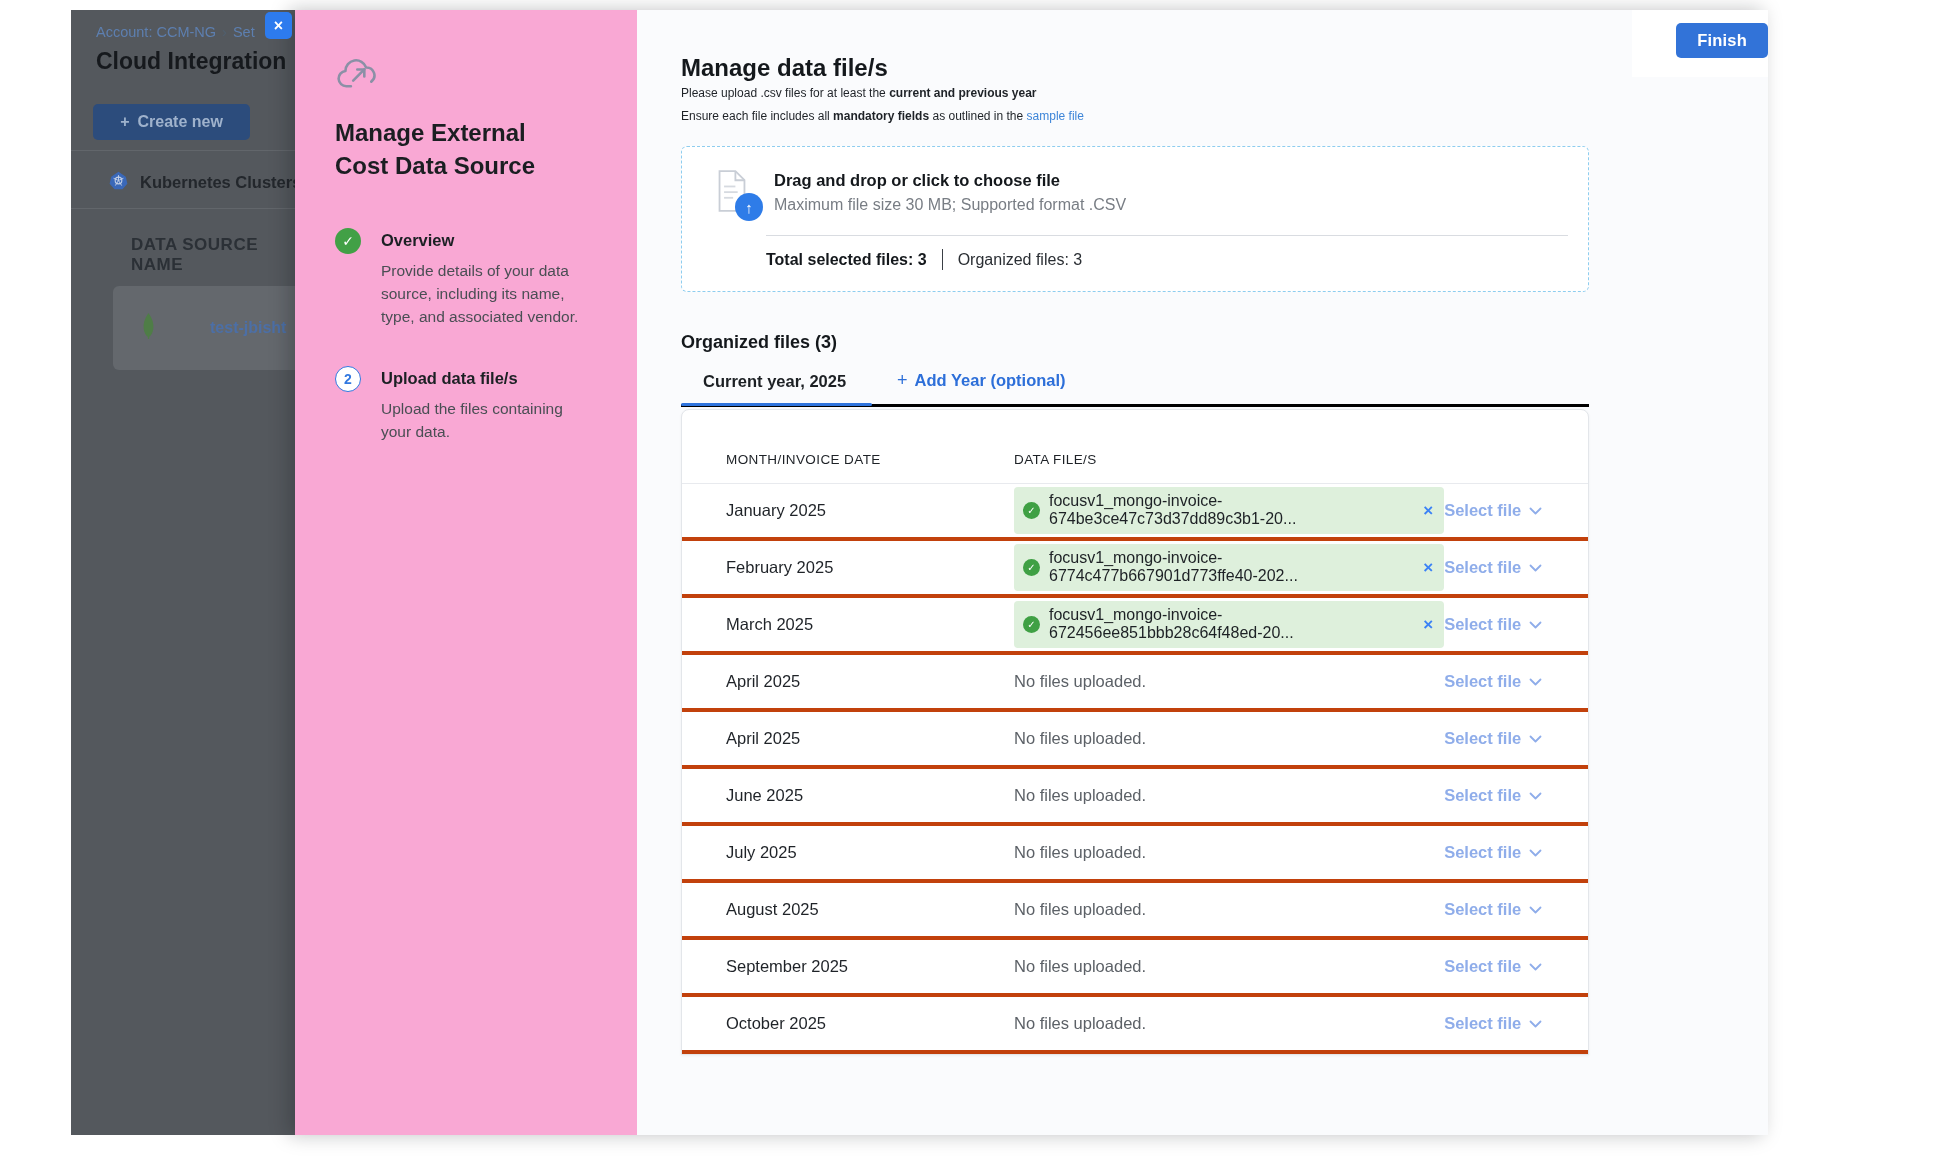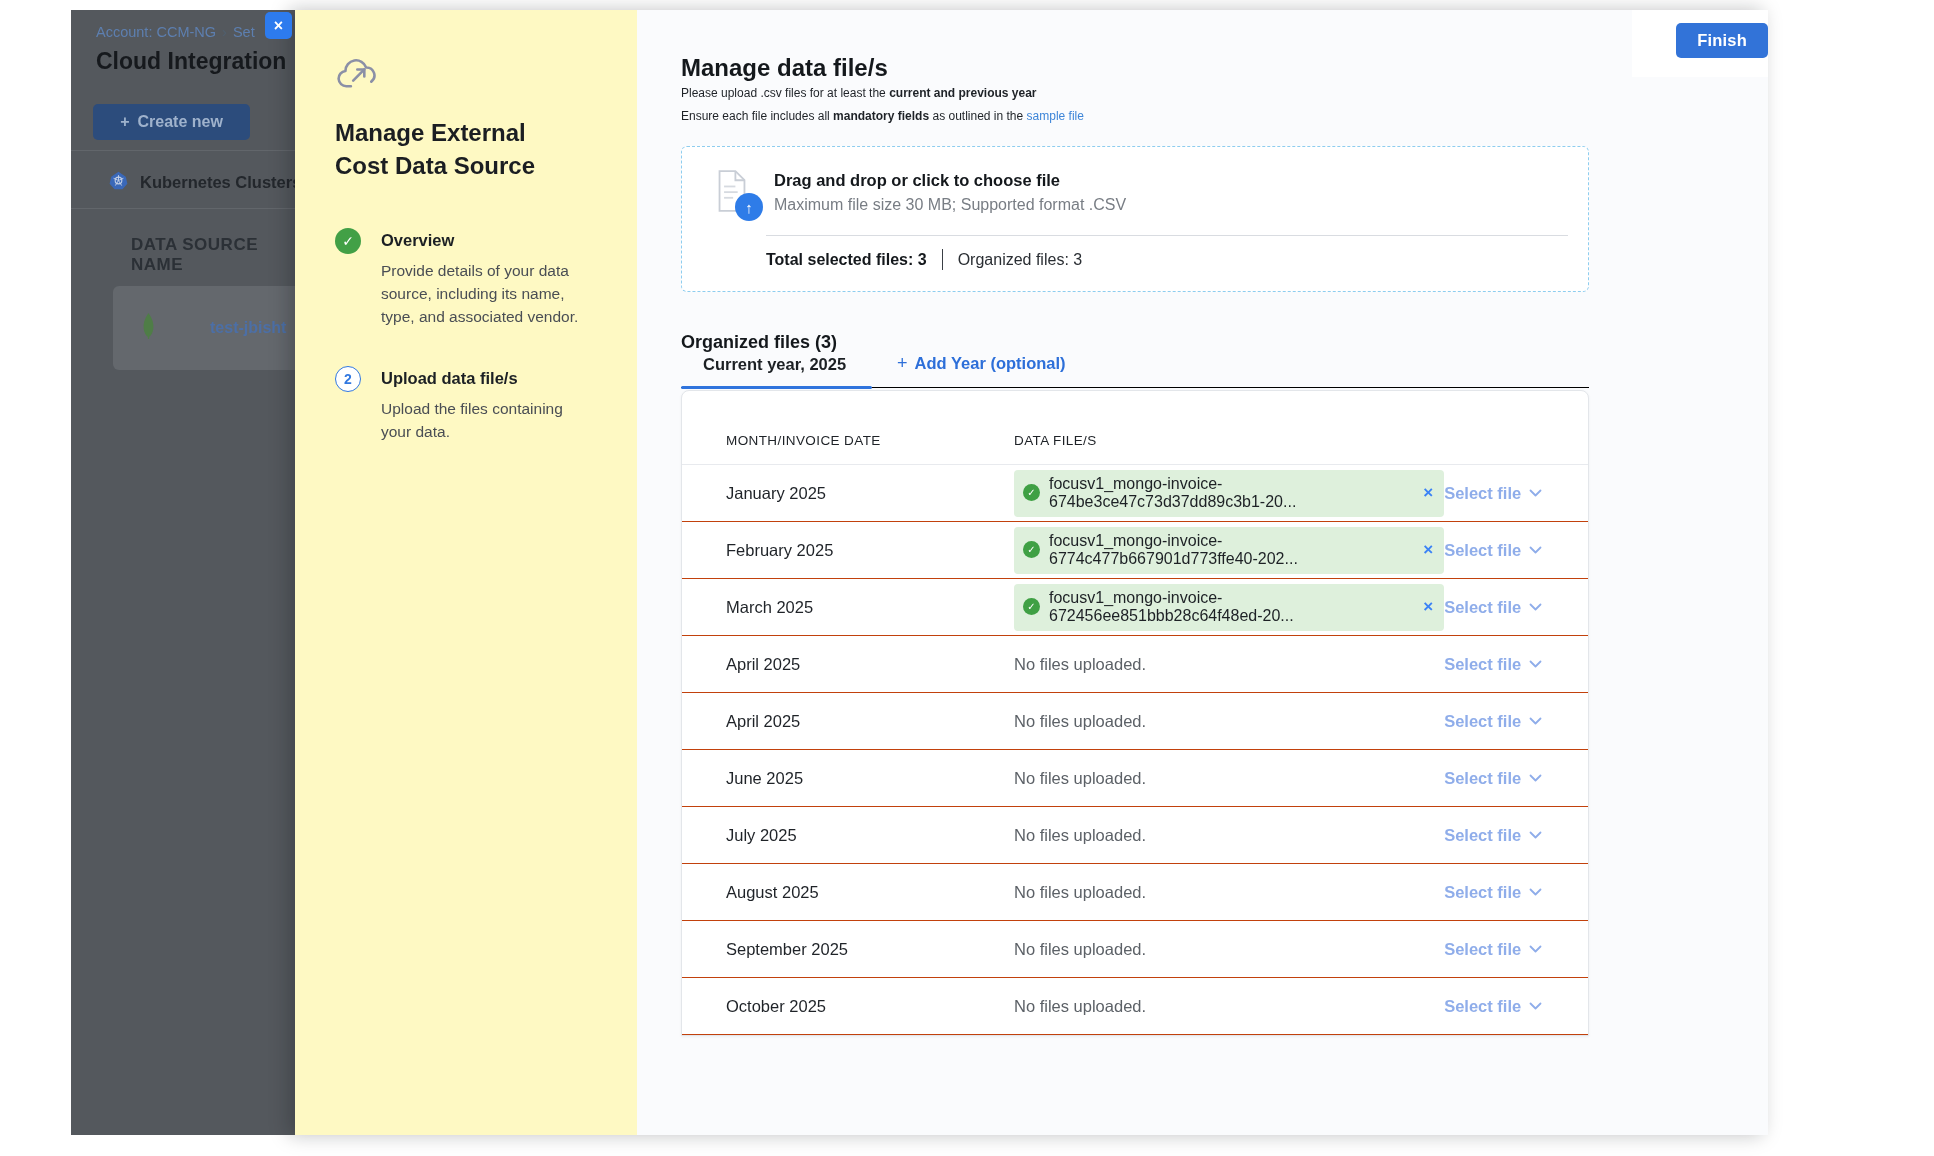--- a/index.html
+++ b/index.html
@@ -22,21 +22,21 @@
   .bg-card { position:absolute; left:42px; top:276px; width:230px; height:84px; background:#64686d;
     border-radius:6px; display:flex; align-items:center; gap:18px; padding-left:28px; }
   .bg-ds-link { font-size:16px; font-weight:600; color:#4c6fa6;margin-left:36px; }
 
   
   .drawer { position:relative; flex:1; display:flex; background:#ffffff; box-shadow:-6px 0 18px rgba(10,14,20,.25); }
   .close-btn { position:absolute; left:-30px; top:2px; width:27px; height:27px; background:#2d7bee; border-radius:5px;
     color:#fff; font-size:16px; font-weight:700; display:flex; align-items:center; justify-content:center; cursor:pointer; }
 
   
-  .stepper { width:342px; flex-shrink:0; background:#fef9c3; padding:48px 38px 0 40px; }
+  .stepper { width:342px; flex-shrink:0; background:#f9a8d4; padding:48px 38px 0 40px; }
   .stepper-icon { color:#8b90a6; margin-left:2px; }
   .stepper-title { margin-top:22px; font-size:24px; line-height:33px; font-weight:700; color:#1b1e22; width:250px; }
   .steps { margin-top:46px; }
   .step { display:flex; gap:20px; margin-bottom:38px; }
   .step-badge { width:26px; height:26px; border-radius:50%; flex-shrink:0;
     display:flex; align-items:center; justify-content:center; font-size:14px; font-weight:700; }
   .step-badge.done { background:#42a046; color:#fff; font-size:14px; }
   .step-badge.active { background:#fff; border:1.8px solid #3178e0; color:#3178e0; }
   .step-label { font-size:16.5px; font-weight:700; color:#1c2024; padding-top:3px; }
   .step-desc { margin-top:9px; font-size:15.5px; line-height:23px; color:#4a4e54; width:208px; }
@@ -56,34 +56,34 @@
     background:#2e7ce8; color:#fff; font-size:15px; font-weight:700; display:flex; align-items:center; justify-content:center; }
   .dz-title { font-size:16.5px; font-weight:700; color:#14181c; padding-top:2px; }
   .dz-sub { margin-top:6px; font-size:16px; color:#787d84; }
   .dz-divider { margin:18px 0 0 51px; border-top:1px solid #d9dce1; }
   .dz-totals { margin:13px 0 0 51px; display:flex; align-items:center; font-size:16px; color:#2a2e33; }
   .dz-totals .tbold { font-weight:700; color:#14181c; }
   .dz-vbar { width:0; height:21px; border-left:1.5px solid #3a3f45; margin:0 15px; }
 
   .org-heading { margin-top:40px; font-size:18px; font-weight:700; color:#14181c; }
 
-  .tabs { display:flex; align-items:flex-end; border-bottom:1px solid #000000; }
+  .tabs { margin-top:17px; display:flex; align-items:flex-end; border-bottom:3px solid #000000; }
   .tab { padding:0 26px 13px 22px; font-size:16.5px; font-weight:600; color:#1c2024; position:relative; cursor:pointer; }
   .tab.active::after { content:""; position:absolute; left:0; right:0; bottom:-1.5px; border-bottom:3px solid #2f74dd; border-radius:2px; }
   .tab-add { margin-left:25px; padding-bottom:13px; font-size:16.5px; font-weight:600; color:#2d6fd9; cursor:pointer;
     display:flex; align-items:center; gap:7px; }
   .tab-add .plus { font-size:18px; font-weight:500; }
 
   .card { margin-top:2px; background:#fff; border:1px solid #e3e6ea; border-radius:8px 8px 0 0;
     box-shadow:0 1px 3px rgba(20,30,40,.05); }
   .thead { display:flex; align-items:flex-end; height:74px; padding:0 46px 16px 44px;
     font-size:13.5px; font-weight:400; letter-spacing:.4px; color:#1e2227; border-bottom:1px solid #e8eaee; }
   .col-month { width:288px; flex-shrink:0; }
   .col-file { flex:1; }
-  .trow { display:flex; align-items:center; height:57px; padding:0 46px 0 44px; border-bottom:1px solid #c2410c; }
+  .trow { display:flex; align-items:center; height:57px; padding:0 46px 0 44px; border-bottom:4px solid #c2410c; }
   .cell-month { width:288px; flex-shrink:0; font-size:16.5px; color:#1f2328; }
   .cell-file { flex:1; display:flex; align-items:center; min-width:0; }
   .chip { display:inline-flex; align-items:center; gap:9px; background:#def0dc; border-radius:4px; padding:5px 11px 6px 9px;
     font-size:16px; color:#1d2125; max-width:100%; }
   .chip-check { width:17px; height:17px; border-radius:50%; background:#3fa044; color:#fff; font-size:10px; font-weight:700;
     display:flex; align-items:center; justify-content:center; flex-shrink:0; }
   .chip-x { color:#3b82f6; font-size:17px; font-weight:600; margin-left:5px; cursor:pointer; line-height:1; }
   .empty-text { font-size:16.5px; color:#5c6167; }
   .cell-select { margin-left:auto; display:flex; align-items:center; gap:8px;
     font-size:16.5px; font-weight:600; color:#8fadea; cursor:pointer; flex-shrink:0; }

